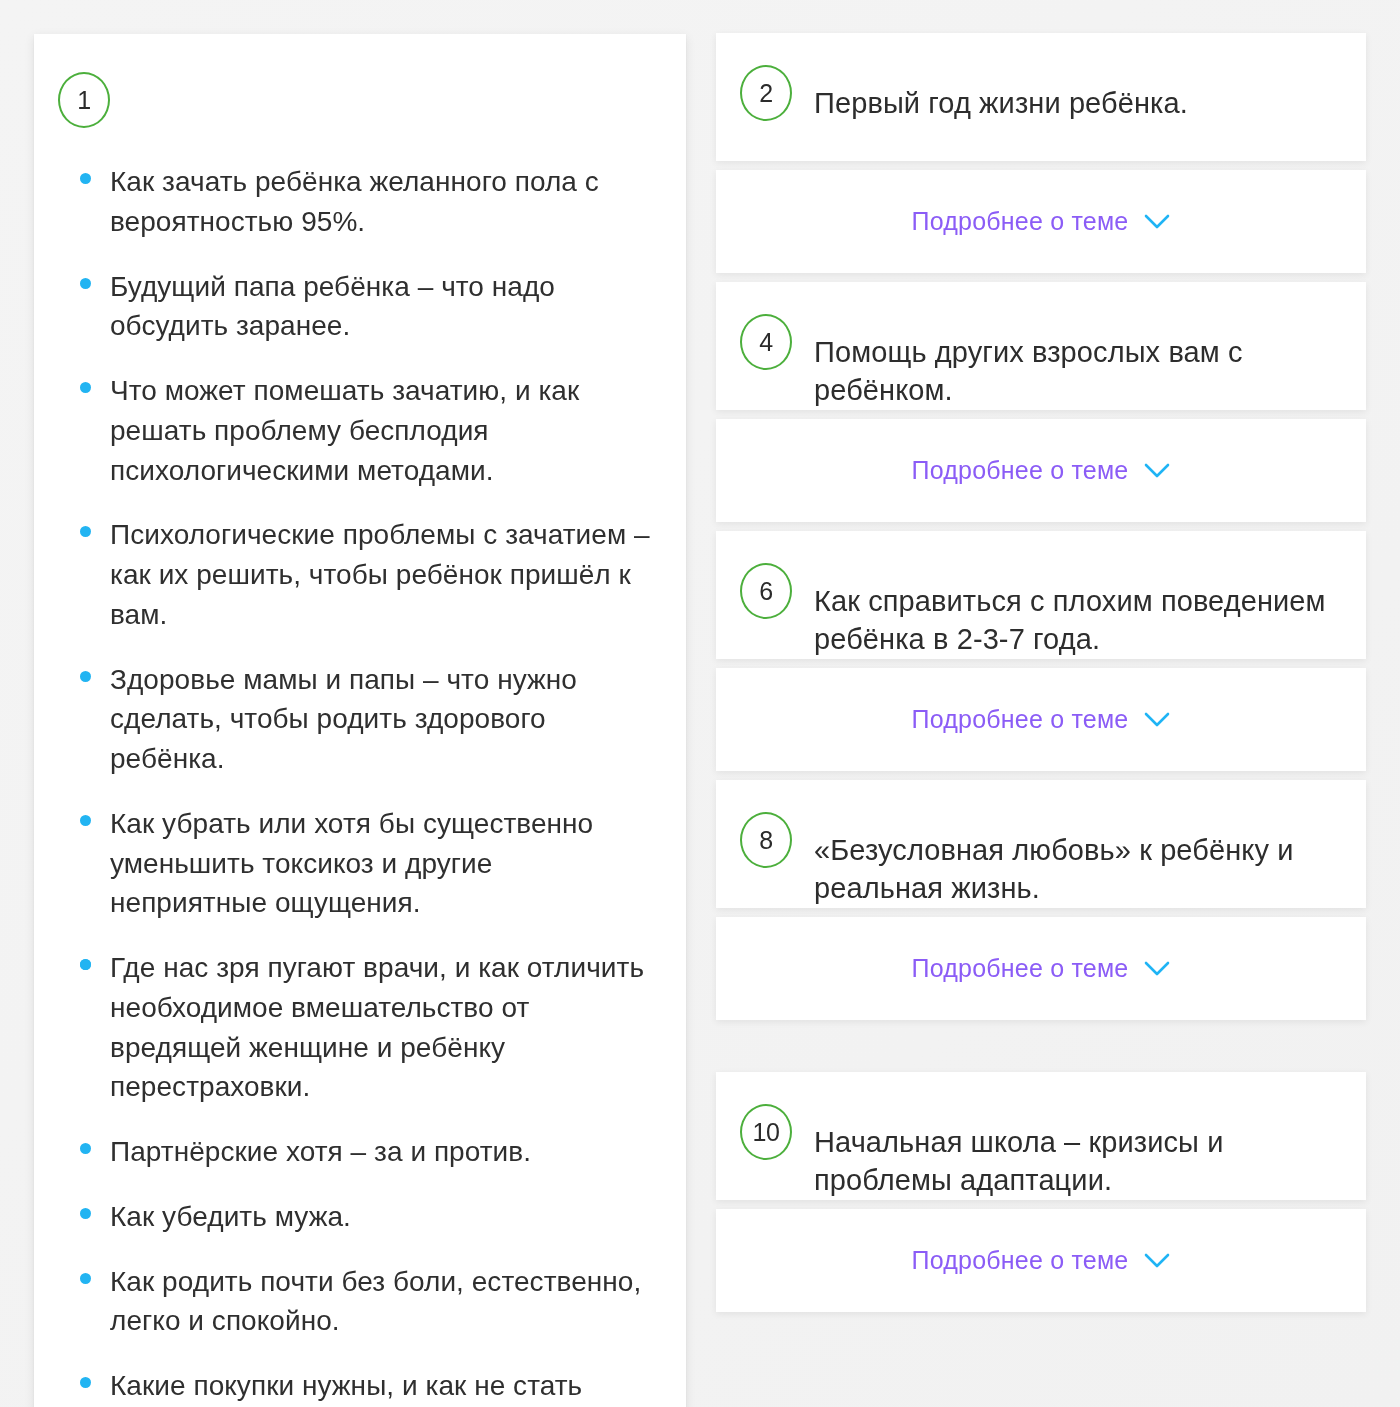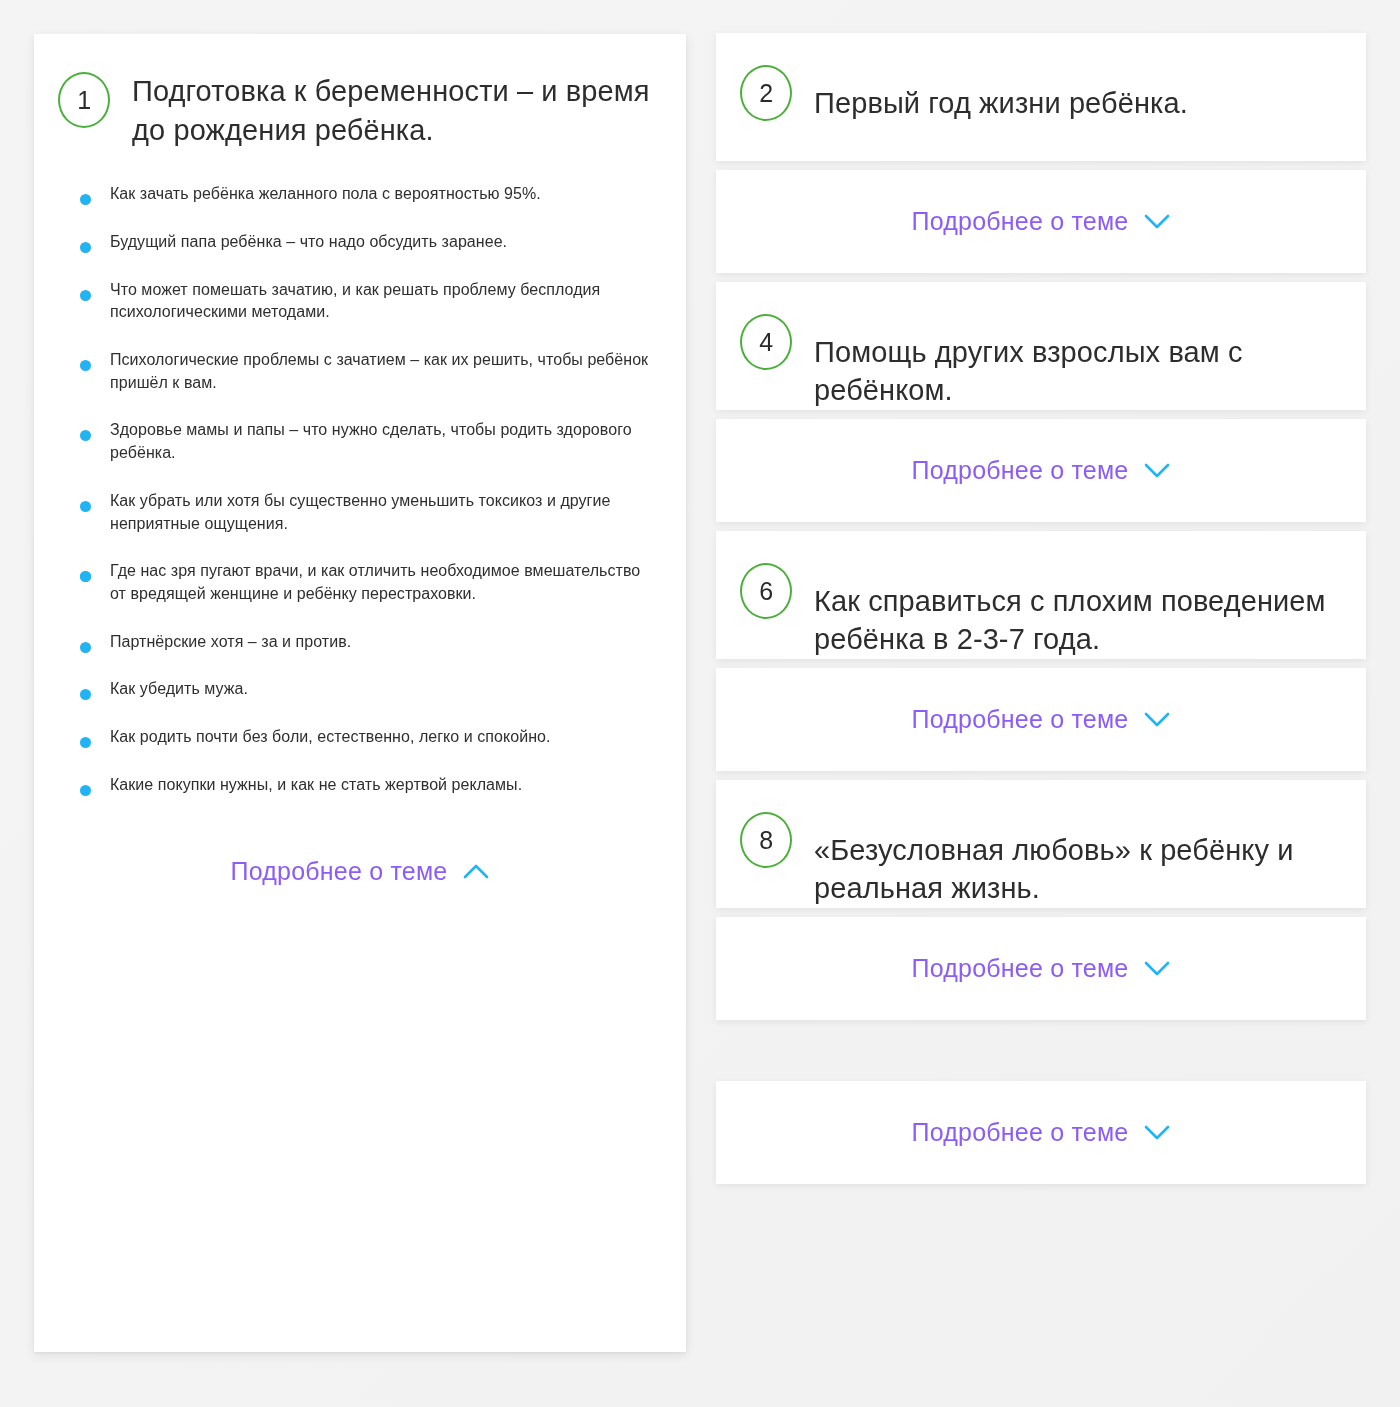--- a/index.html
+++ b/index.html
@@ -77,21 +77,21 @@
     padding-top: 2px;
   }
 
   
   .bullets {
     list-style: none;
     padding: 34px 30px 0 46px;
   }
   .bullets li {
     position: relative;
-    font-size: 16px;
+    font-size: 28px;
     line-height: 1.42;
     color: #2f2f2f;
     margin-bottom: 25px;
     padding-left: 30px;
     letter-spacing: 0.05px;
   }
   .bullets li:last-child { margin-bottom: 0; }
   .bullet-dot {
     position: absolute;
     left: 0;
@@ -161,21 +161,20 @@
 </head>
 <body>
 
 <div class="page">
 
   <div class="col-left">
     <div class="card left-card">
 
       <div class="item-head">
         <div class="num-badge">1</div>
-        <div class="item-title">Подготовка к беременности – и время до рождения ребёнка.</div>
       </div>
 
       <ul class="bullets">
         <li>
           <span class="bullet-dot"></span>
           <span>Как зачать ребёнка желанного пола с вероятностью 95%.</span>
         </li>
         <li>
           <span class="bullet-dot"></span>
           <span>Будущий папа ребёнка – что надо обсудить заранее.</span>
@@ -317,20 +316,26 @@
               <polyline points="2,2 13,13 24,2" fill="none" stroke="#1fb4f5" stroke-width="2.6" stroke-linecap="round" stroke-linejoin="round"></polyline>
             </svg>
           </span>
         </div>
       </div>
     </div>
 
     <div class="r-gap-wide"></div>
 
     <div class="r-block">
+      <div class="r-title-card">
+        <div class="item-head">
+          <div class="num-badge">10</div>
+          <div class="item-title">Начальная школа – кризисы и проблемы адаптации.</div>
+        </div>
+      </div>
       <div class="r-gap-thin"></div>
       <div class="r-more-card">
         <div class="more-row right-more">
           <span class="more-text">Подробнее о теме</span>
           <span class="chev">
             <svg width="26" height="15" viewBox="0 0 26 15">
               <polyline points="2,2 13,13 24,2" fill="none" stroke="#1fb4f5" stroke-width="2.6" stroke-linecap="round" stroke-linejoin="round"></polyline>
             </svg>
           </span>
         </div>

